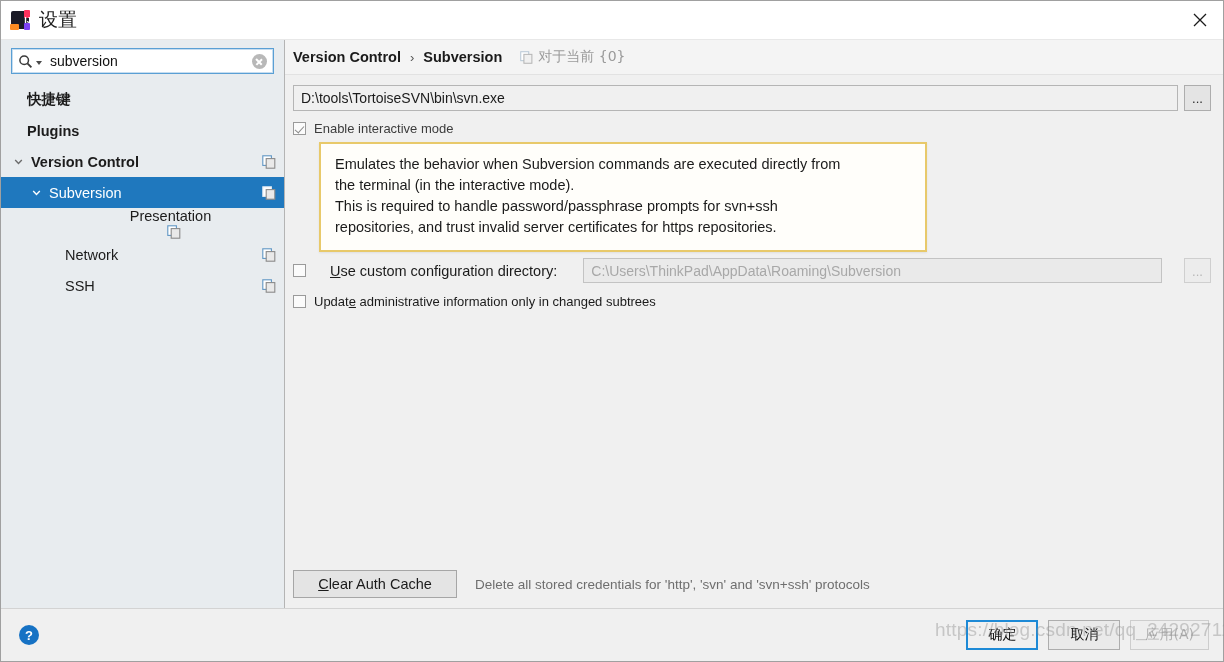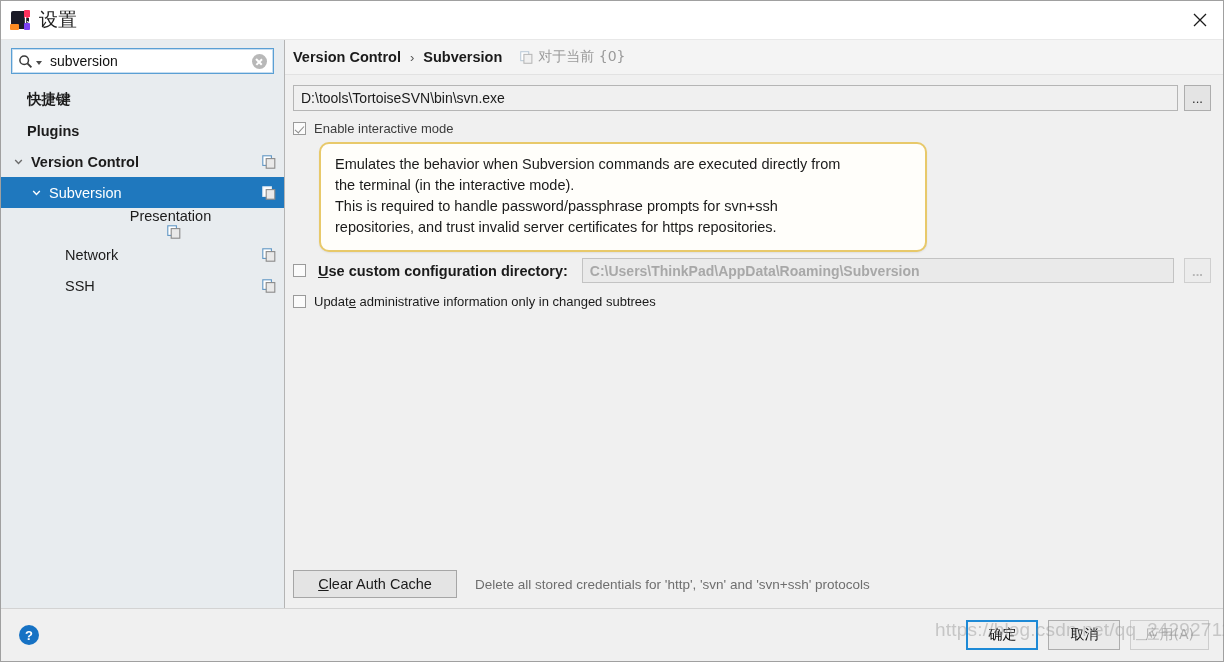--- a/index.html
+++ b/index.html
@@ -171,28 +171,28 @@
   }
   .cb-label{font-size:13px;color:#3c3c3c;}
   .cb-label.dark{color:#1b1b1b;}
   .mn{text-decoration:underline;}
 
   .tooltip{
     margin:6px 0 6px 26px;
     width:608px;box-sizing:border-box;
     background:#fffefa;
     border:2px solid #e8c96a;
-    border-radius:10px;
+    border-radius:0;
     padding:10px 14px 12px 14px;
     font-size:14.5px;line-height:1.45;color:#1b1b1b;
     box-shadow:0 1px 2px rgba(0,0,0,.07);
   }
   .tooltip p{margin:0;}
 
-  .cfg-row{display:flex;align-items:center;gap:4px;margin-top:3px;margin-bottom:11px;font-weight:bold;}
+  .cfg-row{display:flex;align-items:center;gap:16px;margin-top:3px;margin-bottom:11px;}
   .cfg-label{font-size:14.5px;color:#1b1b1b;margin-right:10px;white-space:nowrap;}
   .cfg-field{
     flex:1 1 auto;height:25px;box-sizing:border-box;
     background:#eaeaea;border:1px solid #c3c3c3;
     display:flex;align-items:center;padding:0 7px;
     font-size:14px;color:#a8a8a8;
   }
   .cfg-dots{
     width:27px;height:25px;flex:0 0 27px;margin-left:6px;
     background:#ececec;border:1px solid #cfcfcf;

